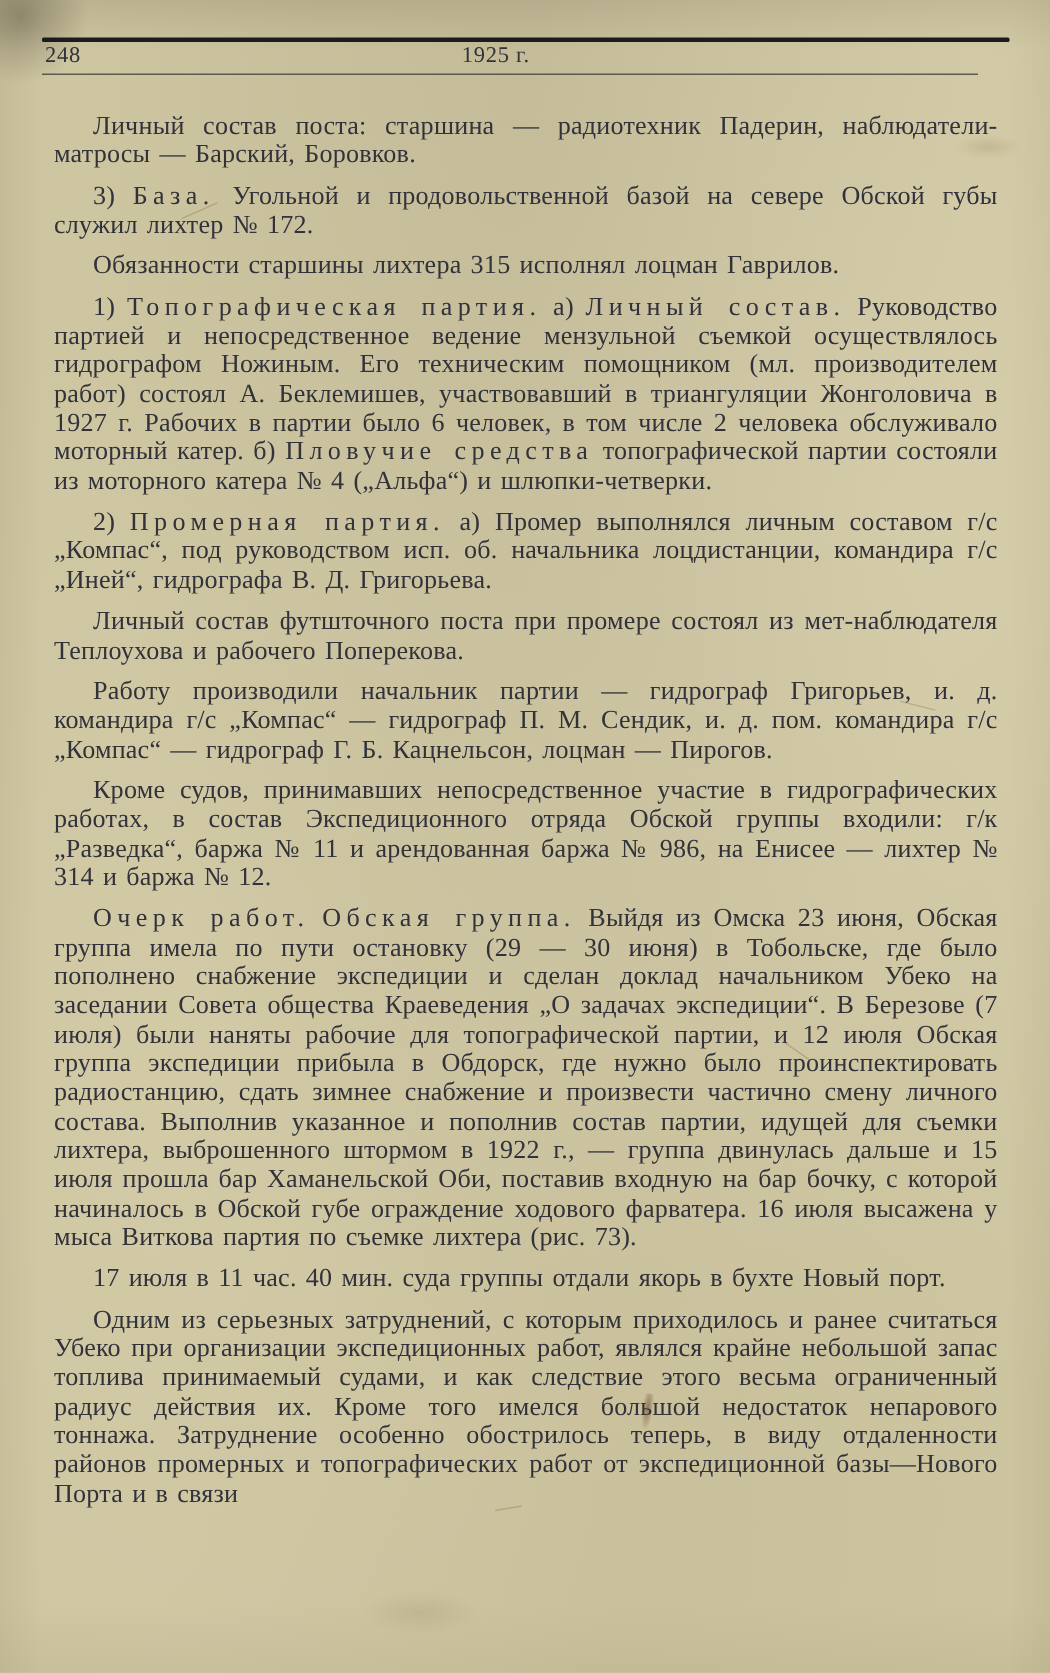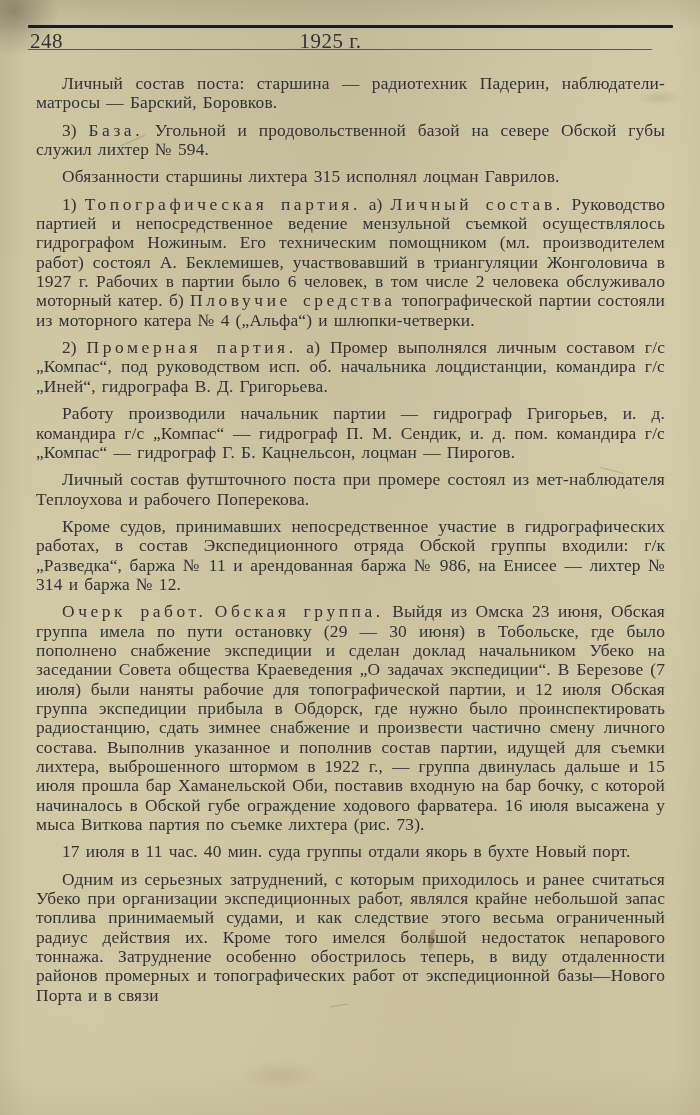--- a/index.html
+++ b/index.html
@@ -21,21 +21,21 @@
   }
   .page { position: absolute; inset: 0; }
 
   
   .rule-thick {
     position: absolute; top: 25px; left: 28px; width: 645px; height: 3px;
     background: #1b1c20; border-radius: 1px;
   }
   .header-row {
     position: absolute; top: 29px; left: 28px; width: 645px; height: 20px;
-    font-size: 21px;
+    font-size: 15px;
   }
   .page-number { position: absolute; left: 2px; top: 0; letter-spacing: 0.5px; }
   .year-label { position: absolute; left: 0; right: 40px; top: 0; text-align: center; letter-spacing: 0.5px; }
   .rule-thin {
     position: absolute; top: 49px; left: 28px; width: 624px; height: 1px;
     background: rgba(62,60,55,0.78);
   }
 
   
   .text-block {
@@ -79,26 +79,26 @@
 
   <div class="header-row">
     <span class="page-number">248</span>
     <span class="year-label">1925 г.</span>
   </div>
 
   <div class="rule-thin"></div>
 
   <div class="text-block">
       <p><span>Личный состав поста: старшина — радиотехник Падерин, наблюдатели-матросы — Барский, Боровков.</span></p>
-      <p><span>3) </span><span class="sp">База.</span><span> Угольной и продовольственной базой на севере Обской губы служил лихтер № 594.</span></p>
+      <p><span>3) </span><span class="sp">База.</span><span> Угольной и продовольственной базой на севере Обской губы служил лихтер № 172.</span></p>
       <p><span>Обязанности старшины лихтера 315 исполнял лоцман Гаврилов.</span></p>
       <p><span>1) </span><span class="sp">Топографическая партия.</span><span> а) </span><span class="sp">Личный состав.</span><span> Руководство партией и непосредственное ведение мензульной съемкой осуществлялось гидрографом Ножиным. Его техническим помощником (мл. производителем работ) состоял А. Беклемишев, участвовавший в триангуляции Жонголовича в 1927 г. Рабочих в партии было 6 человек, в том числе 2 человека обслуживало моторный катер. б) </span><span class="sp">Пловучие средства</span><span> топографической партии состояли из моторного катера № 4 („Альфа“) и шлюпки-четверки.</span></p>
       <p><span>2) </span><span class="sp">Промерная партия.</span><span> а) Промер выполнялся личным составом г/с „Компас“, под руководством исп. об. начальника лоцдистанции, командира г/с „Иней“, гидрографа В. Д. Григорьева.</span></p>
+      <p><span>Личный состав футшточного поста при промере состоял из мет-наблюдателя Теплоухова и рабочего Поперекова.</span></p>
       <p><span>Работу производили начальник партии — гидрограф Григорьев, и. д. командира г/с „Компас“ — гидрограф П. М. Сендик, и. д. пом. командира г/с „Компас“ — гидрограф Г. Б. Кацнельсон, лоцман — Пирогов.</span></p>
-      <p><span>Личный состав футшточного поста при промере состоял из мет-наблюдателя Теплоухова и рабочего Поперекова.</span></p>
       <p><span>Кроме судов, принимавших непосредственное участие в гидрографических работах, в состав Экспедиционного отряда Обской группы входили: г/к „Разведка“, баржа № 11 и арендованная баржа № 986, на Енисее — лихтер № 314 и баржа № 12.</span></p>
       <p><span class="sp">Очерк работ.</span><span> </span><span class="sp">Обская группа.</span><span> Выйдя из Омска 23 июня, Обская группа имела по пути остановку (29 — 30 июня) в Тобольске, где было пополнено снабжение экспедиции и сделан доклад начальником Убеко на заседании Совета общества Краеведения „О задачах экспедиции“. В Березове (7 июля) были наняты рабочие для топографической партии, и 12 июля Обская группа экспедиции прибыла в Обдорск, где нужно было проинспектировать радиостанцию, сдать зимнее снабжение и произвести частично смену личного состава. Выполнив указанное и пополнив состав партии, идущей для съемки лихтера, выброшенного штормом в 1922 г., — группа двинулась дальше и 15 июля прошла бар Хаманельской Оби, поставив входную на бар бочку, с которой начиналось в Обской губе ограждение ходового фарватера. 16 июля высажена у мыса Виткова партия по съемке лихтера (рис. 73).</span></p>
       <p><span>17 июля в 11 час. 40 мин. суда группы отдали якорь в бухте Новый порт.</span></p>
       <p><span>Одним из серьезных затруднений, с которым приходилось и ранее считаться Убеко при организации экспедиционных работ, являлся крайне небольшой запас топлива принимаемый судами, и как следствие этого весьма ограниченный радиус действия их. Кроме того имелся большой недостаток непарового тоннажа. Затруднение особенно обострилось теперь, в виду отдаленности районов промерных и топографических работ от экспедиционной базы—Нового Порта и в связи</span></p>
     </div>
 
   <div class="stain stain-a"></div>
   <div class="stain stain-b"></div>
   <div class="stain stain-c"></div>
   <div class="fiber fiber-1"></div>

